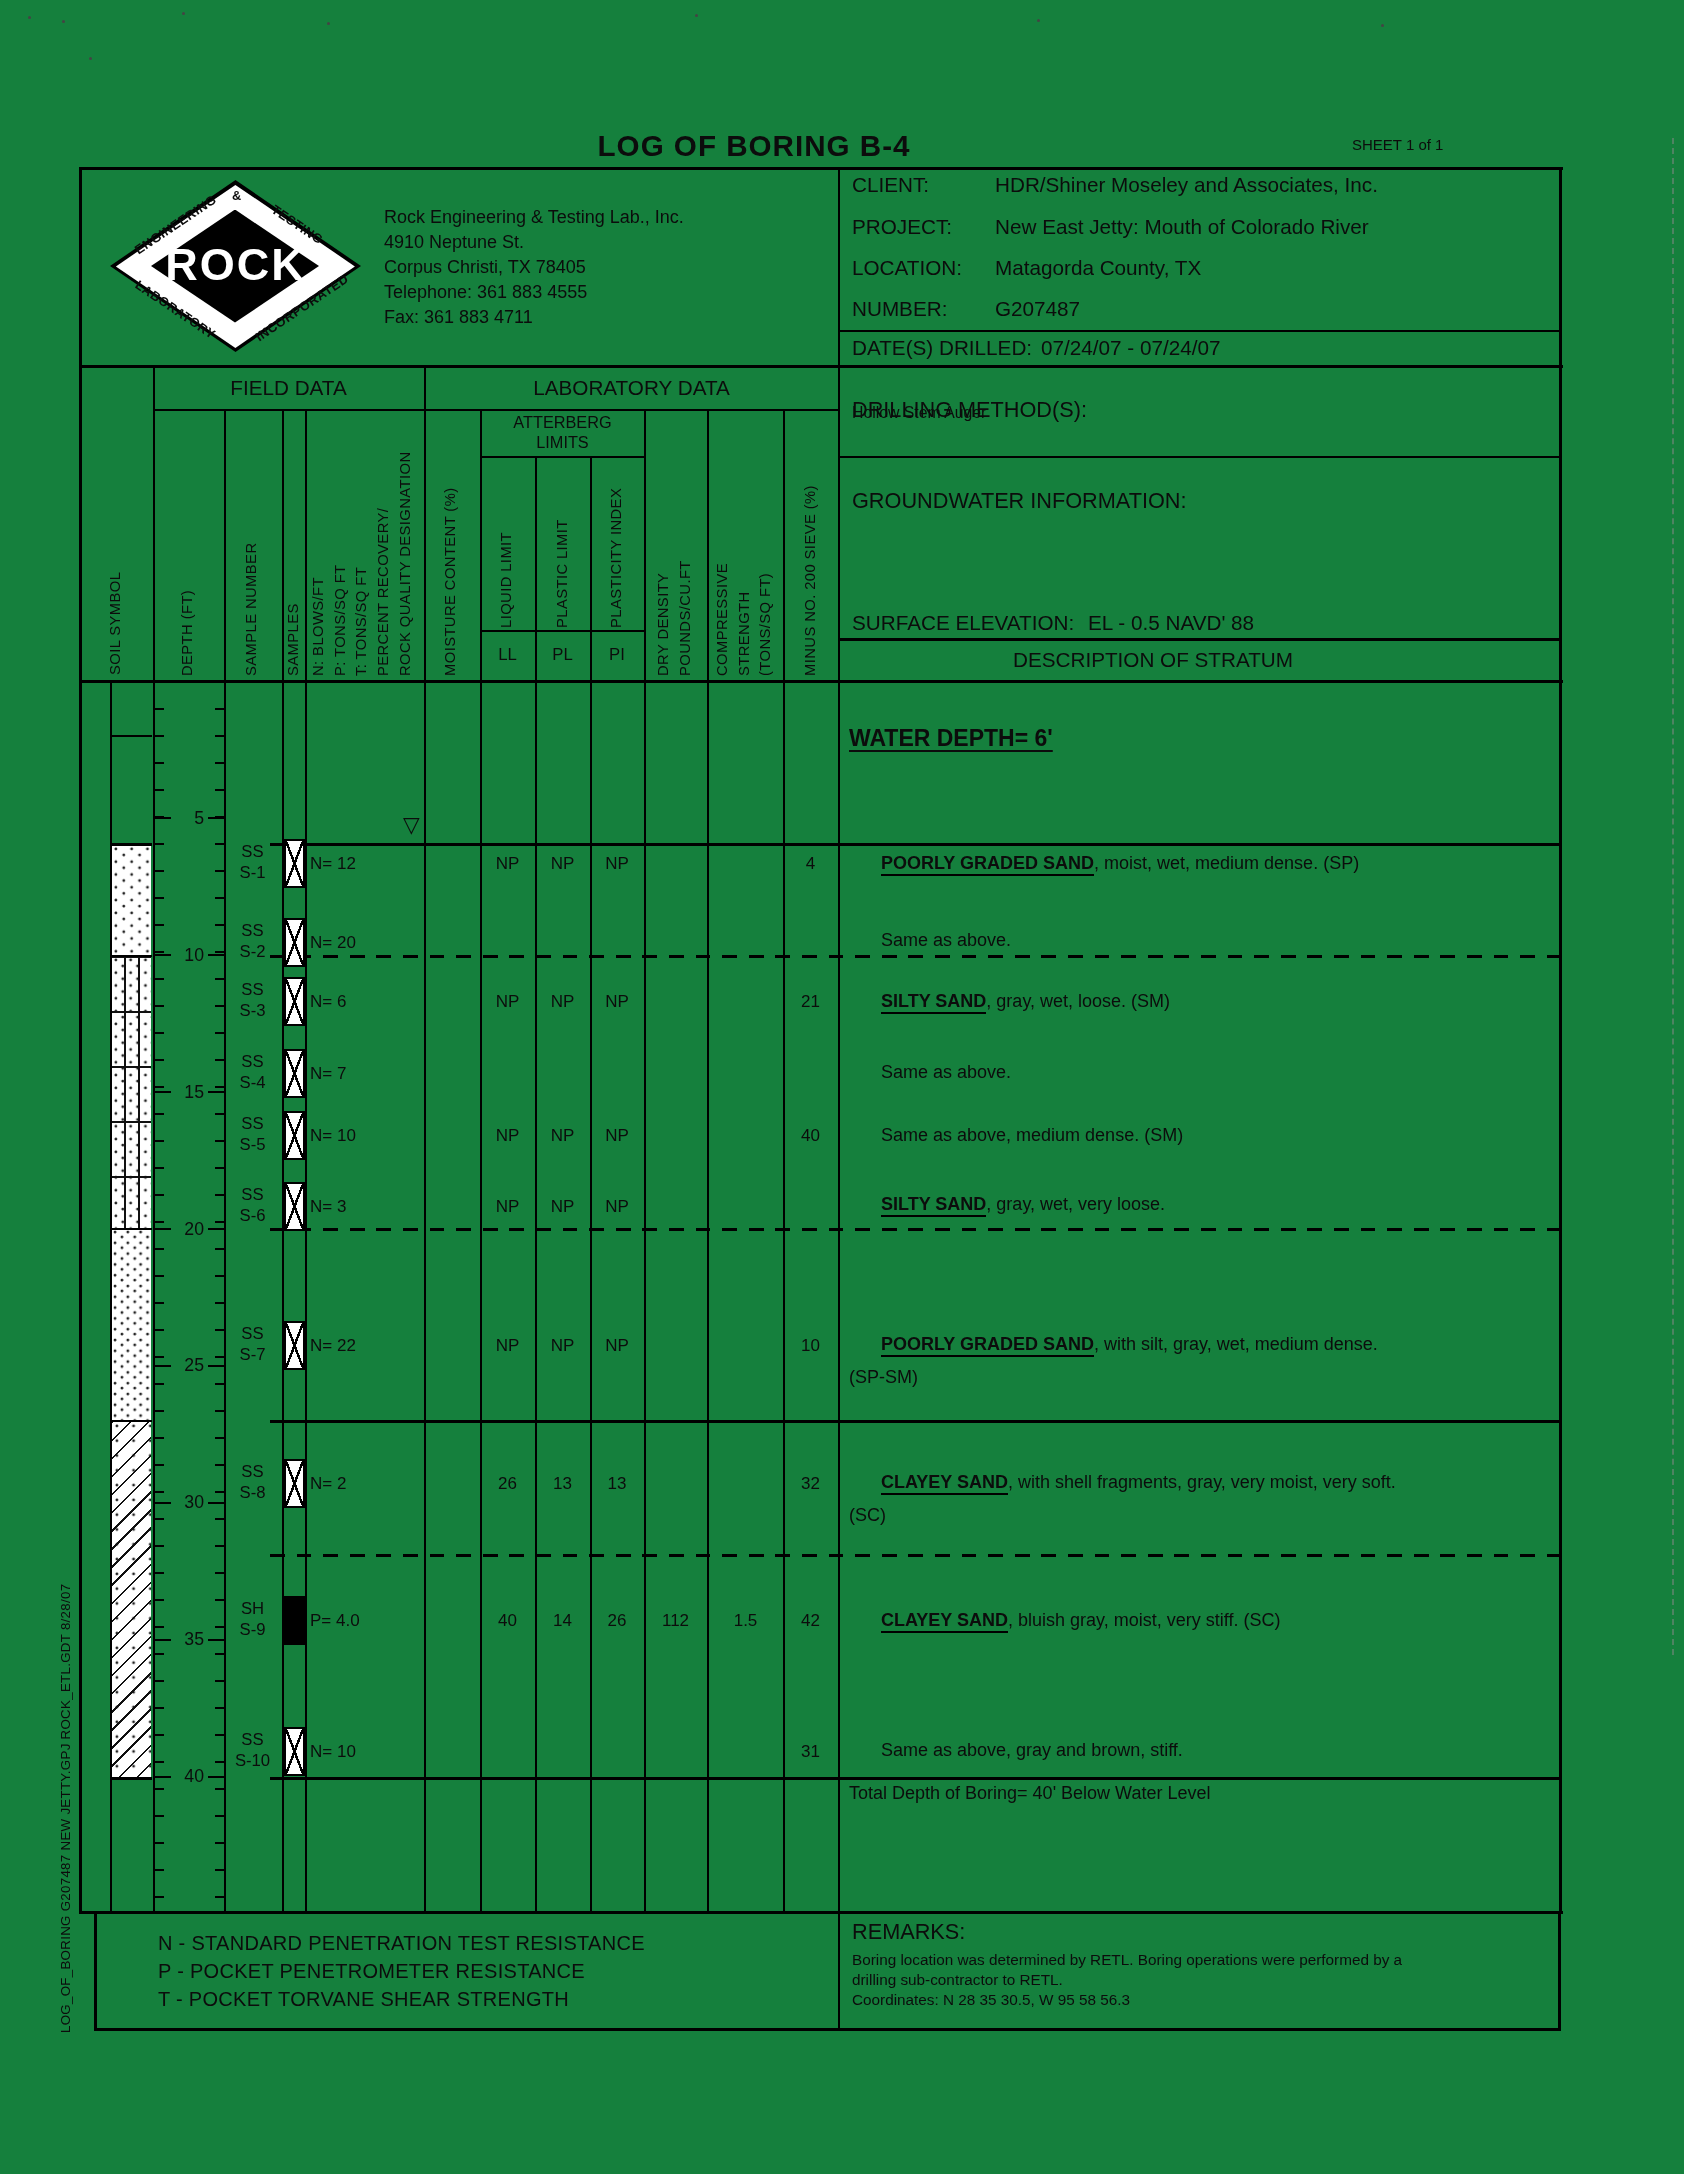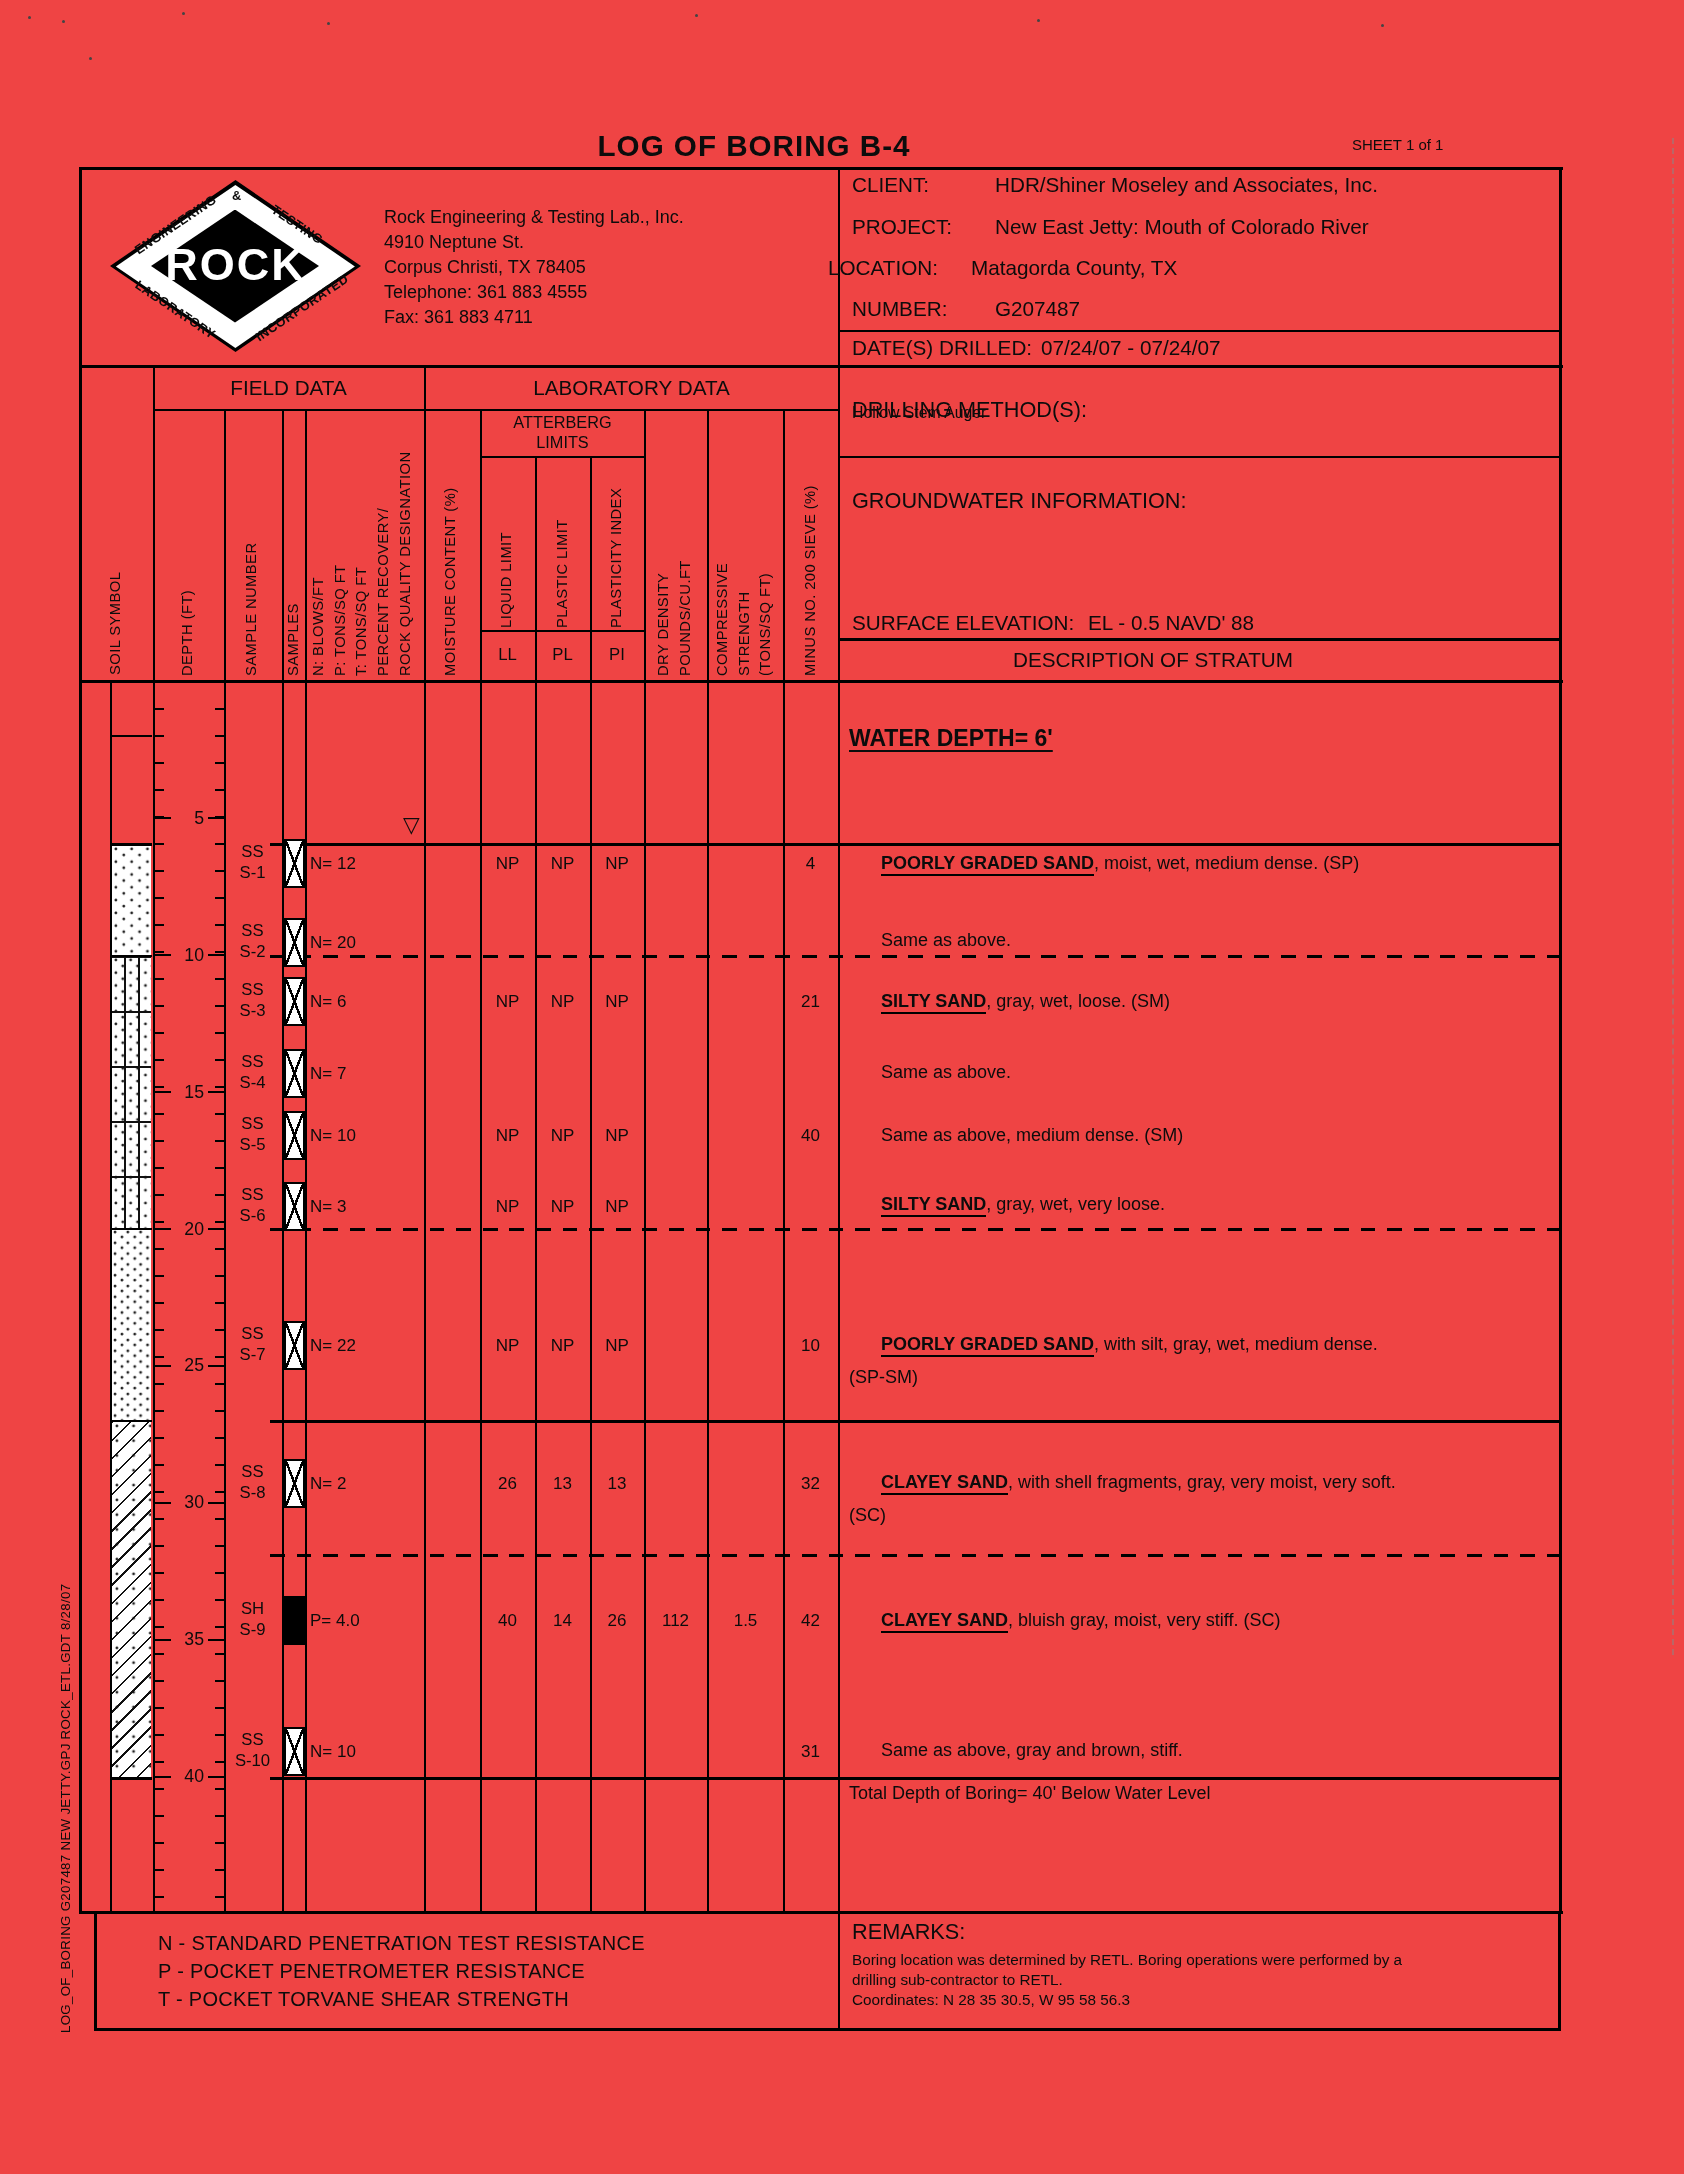--- a/index.html
+++ b/index.html
@@ -1,17 +1,17 @@
 <!DOCTYPE html>
 <html><head>
 <meta charset="utf-8">
 <style>
   html,body{margin:0;padding:0;background:#ffffff;}
   *{box-sizing:border-box;}
-  #page{position:relative;width:1684px;height:2174px;background:#ef4444;
+  #page{position:relative;width:1684px;height:2174px;background:#15803d;
         font-family:"Liberation Sans", sans-serif;color:#0c0c0c;overflow:hidden;padding-left:32px;}
   .a{position:absolute;}
   .vl{position:absolute;width:2px;background:#000;}
   .hl{position:absolute;height:2px;background:#000;}
   .dash{position:absolute;height:3px;background:repeating-linear-gradient(90deg,#000 0 14.8px,transparent 14.8px 26.6px);}
   .vcol{position:absolute;writing-mode:vertical-rl;transform:rotate(180deg);
         font-size:14.8px;line-height:21.7px;white-space:nowrap;color:#0c0c0c;letter-spacing:0.4px;}
   .vcol span{display:block;}
   .title{font-weight:bold;font-size:29.6px;letter-spacing:1px;text-align:center;}
   .sheet{font-size:15px;}
@@ -105,21 +105,21 @@
 
   <div class="vl" style="left:838px;top:167px;height:1744px"></div>
   <div class="a hd" style="left:852px;top:173px;display:flex">
     <span style="width:143px">CLIENT:</span>
     <span>HDR/Shiner Moseley and Associates, Inc.</span>
   </div>
   <div class="a hd" style="left:852px;top:215px;display:flex">
     <span style="width:143px">PROJECT:</span>
     <span>New East Jetty: Mouth of Colorado River</span>
   </div>
-  <div class="a hd" style="left:828px;top:256px;display:flex">
+  <div class="a hd" style="left:852px;top:256px;display:flex">
     <span style="width:143px">LOCATION:</span>
     <span>Matagorda County, TX</span>
   </div>
   <div class="a hd" style="left:852px;top:297px;display:flex">
     <span style="width:143px">NUMBER:</span>
     <span>G207487</span>
   </div>
   <div class="hl" style="left:838px;top:330px;width:723px"></div>
   <div class="a hd" style="left:852px;top:336px;display:flex">
     <span style="width:189px">DATE(S) DRILLED:</span>

